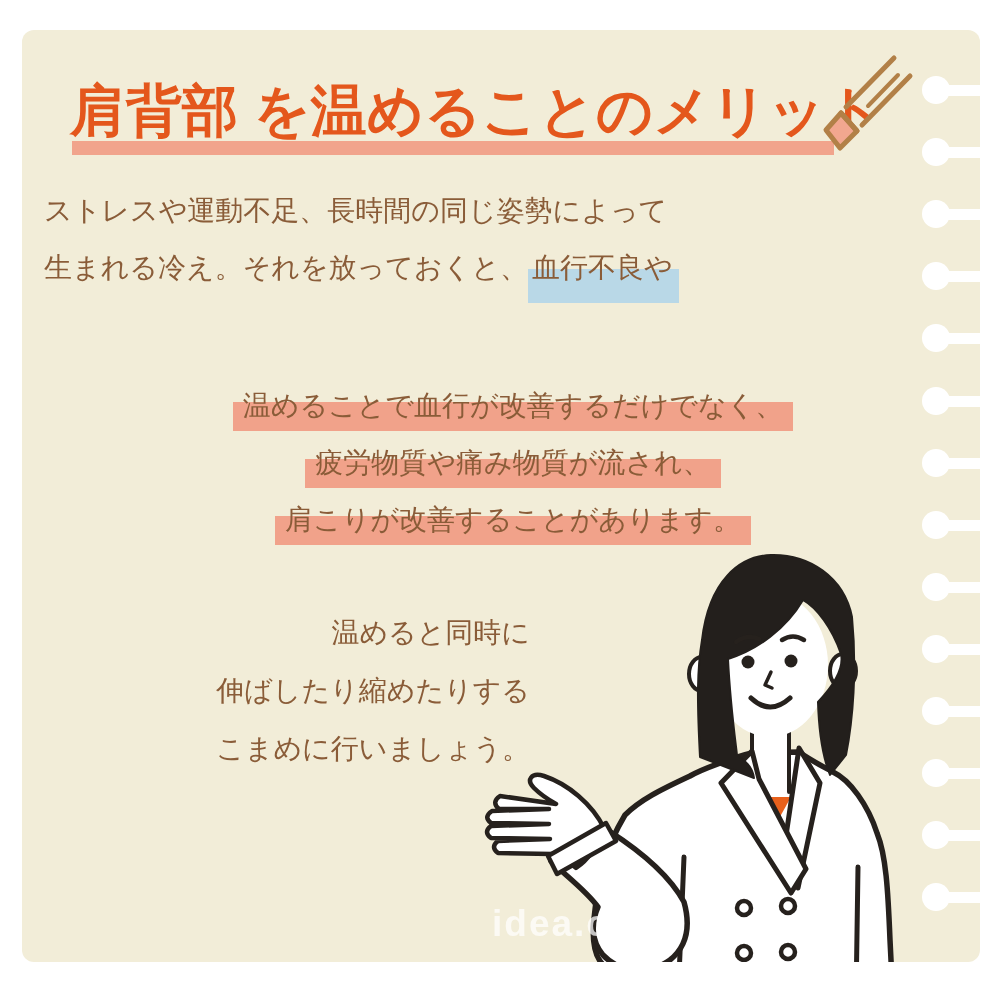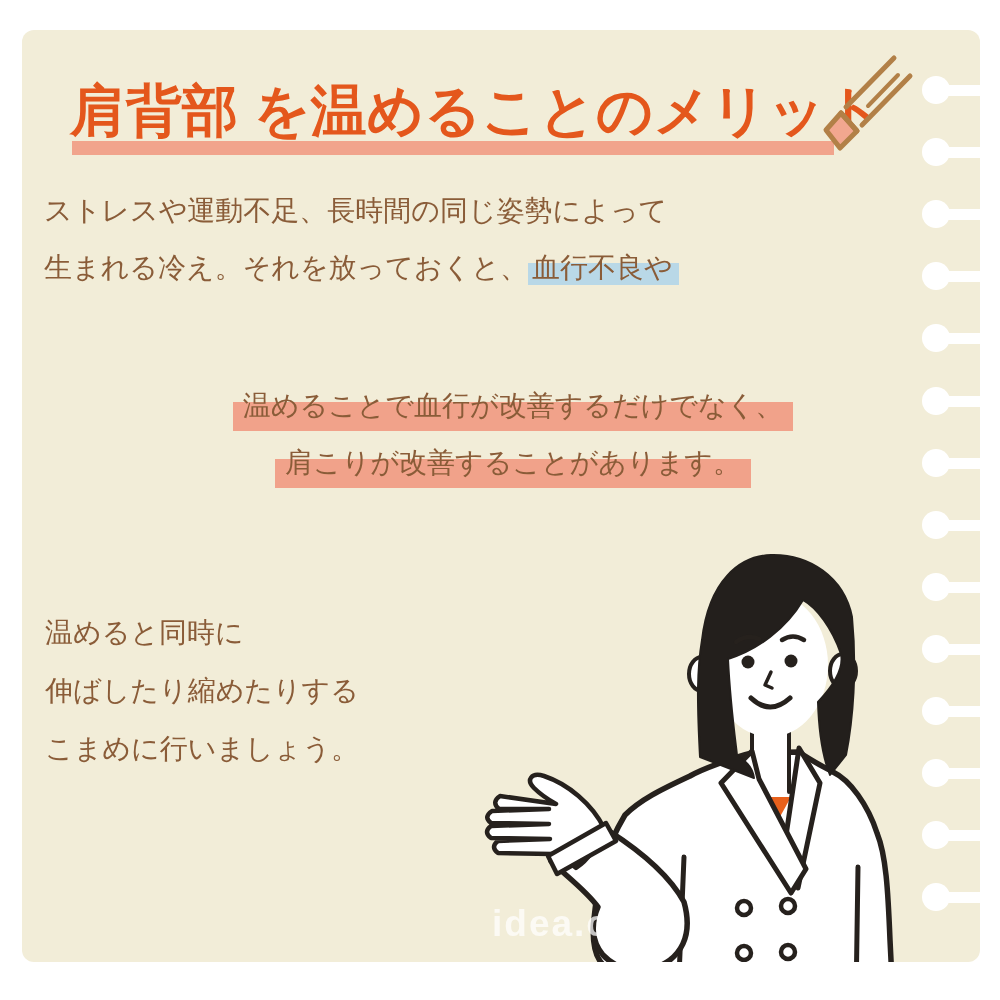--- a/index.html
+++ b/index.html
@@ -30,24 +30,24 @@
   }
   .title-underline{
     position:absolute;left:72px;top:141px;width:762px;height:14px;
     background:#f1a48c;
   }
   .pen-svg{position:absolute;left:812px;top:46px;}
   
   .para{position:absolute;color:#8a5c38;font-size:28px;line-height:57px;}
   .para1{left:44px;top:182px;width:900px;text-align:left;}
   .para2{left:20px;top:377px;width:960px;text-align:center;}
-  .para3{left:45px;top:604px;width:485px;text-align:left;line-height:58px;}
+  .para3{left:45px;top:604px;width:485px;text-align:right;line-height:58px;}
   .hl-blue{
     background-image:linear-gradient(to bottom, transparent 34%, #b9d8e7 34%);
-    padding:0 6px 2px 4px;
+    padding:0 6px 20px 4px;
   }
   .hl-salmon{
     background-image:linear-gradient(to bottom, transparent 30%, #f1a28a 30%);
     padding:0 10px 10px 10px;
     margin-left:26px;
   }
   .watermark{
     position:absolute;left:450px;top:903px;z-index:6;
     font-size:37px;font-weight:bold;letter-spacing:2px;
     color:rgba(255,255,255,0.72);
@@ -130,20 +130,21 @@
   <line x1="868" y1="106" x2="898" y2="75" stroke="#b28047" stroke-width="4" stroke-linecap="round"></line>
 </svg>
 
 <div class="para para1">
   <div>ストレスや運動不足、長時間の同じ姿勢によって</div>
   <div><span>生まれる冷え。それを放っておくと、</span><span class="hl-blue">血行不良や</span></div>
 </div>
 
 <div class="para para2">
   <div><span class="hl-salmon">温めることで血行が改善するだけでなく、</span></div>
+  <div><span class="hl-salmon">疲労物質や痛み物質が流され、</span></div>
   <div><span class="hl-salmon">肩こりが改善することがあります。</span></div>
 </div>
 
 <div class="para para3">
   <div>温めると同時に</div>
   <div>伸ばしたり縮めたりする</div>
   <div>こまめに行いましょう。</div>
 </div>
 
 <div class="watermark">idea.com</div>

